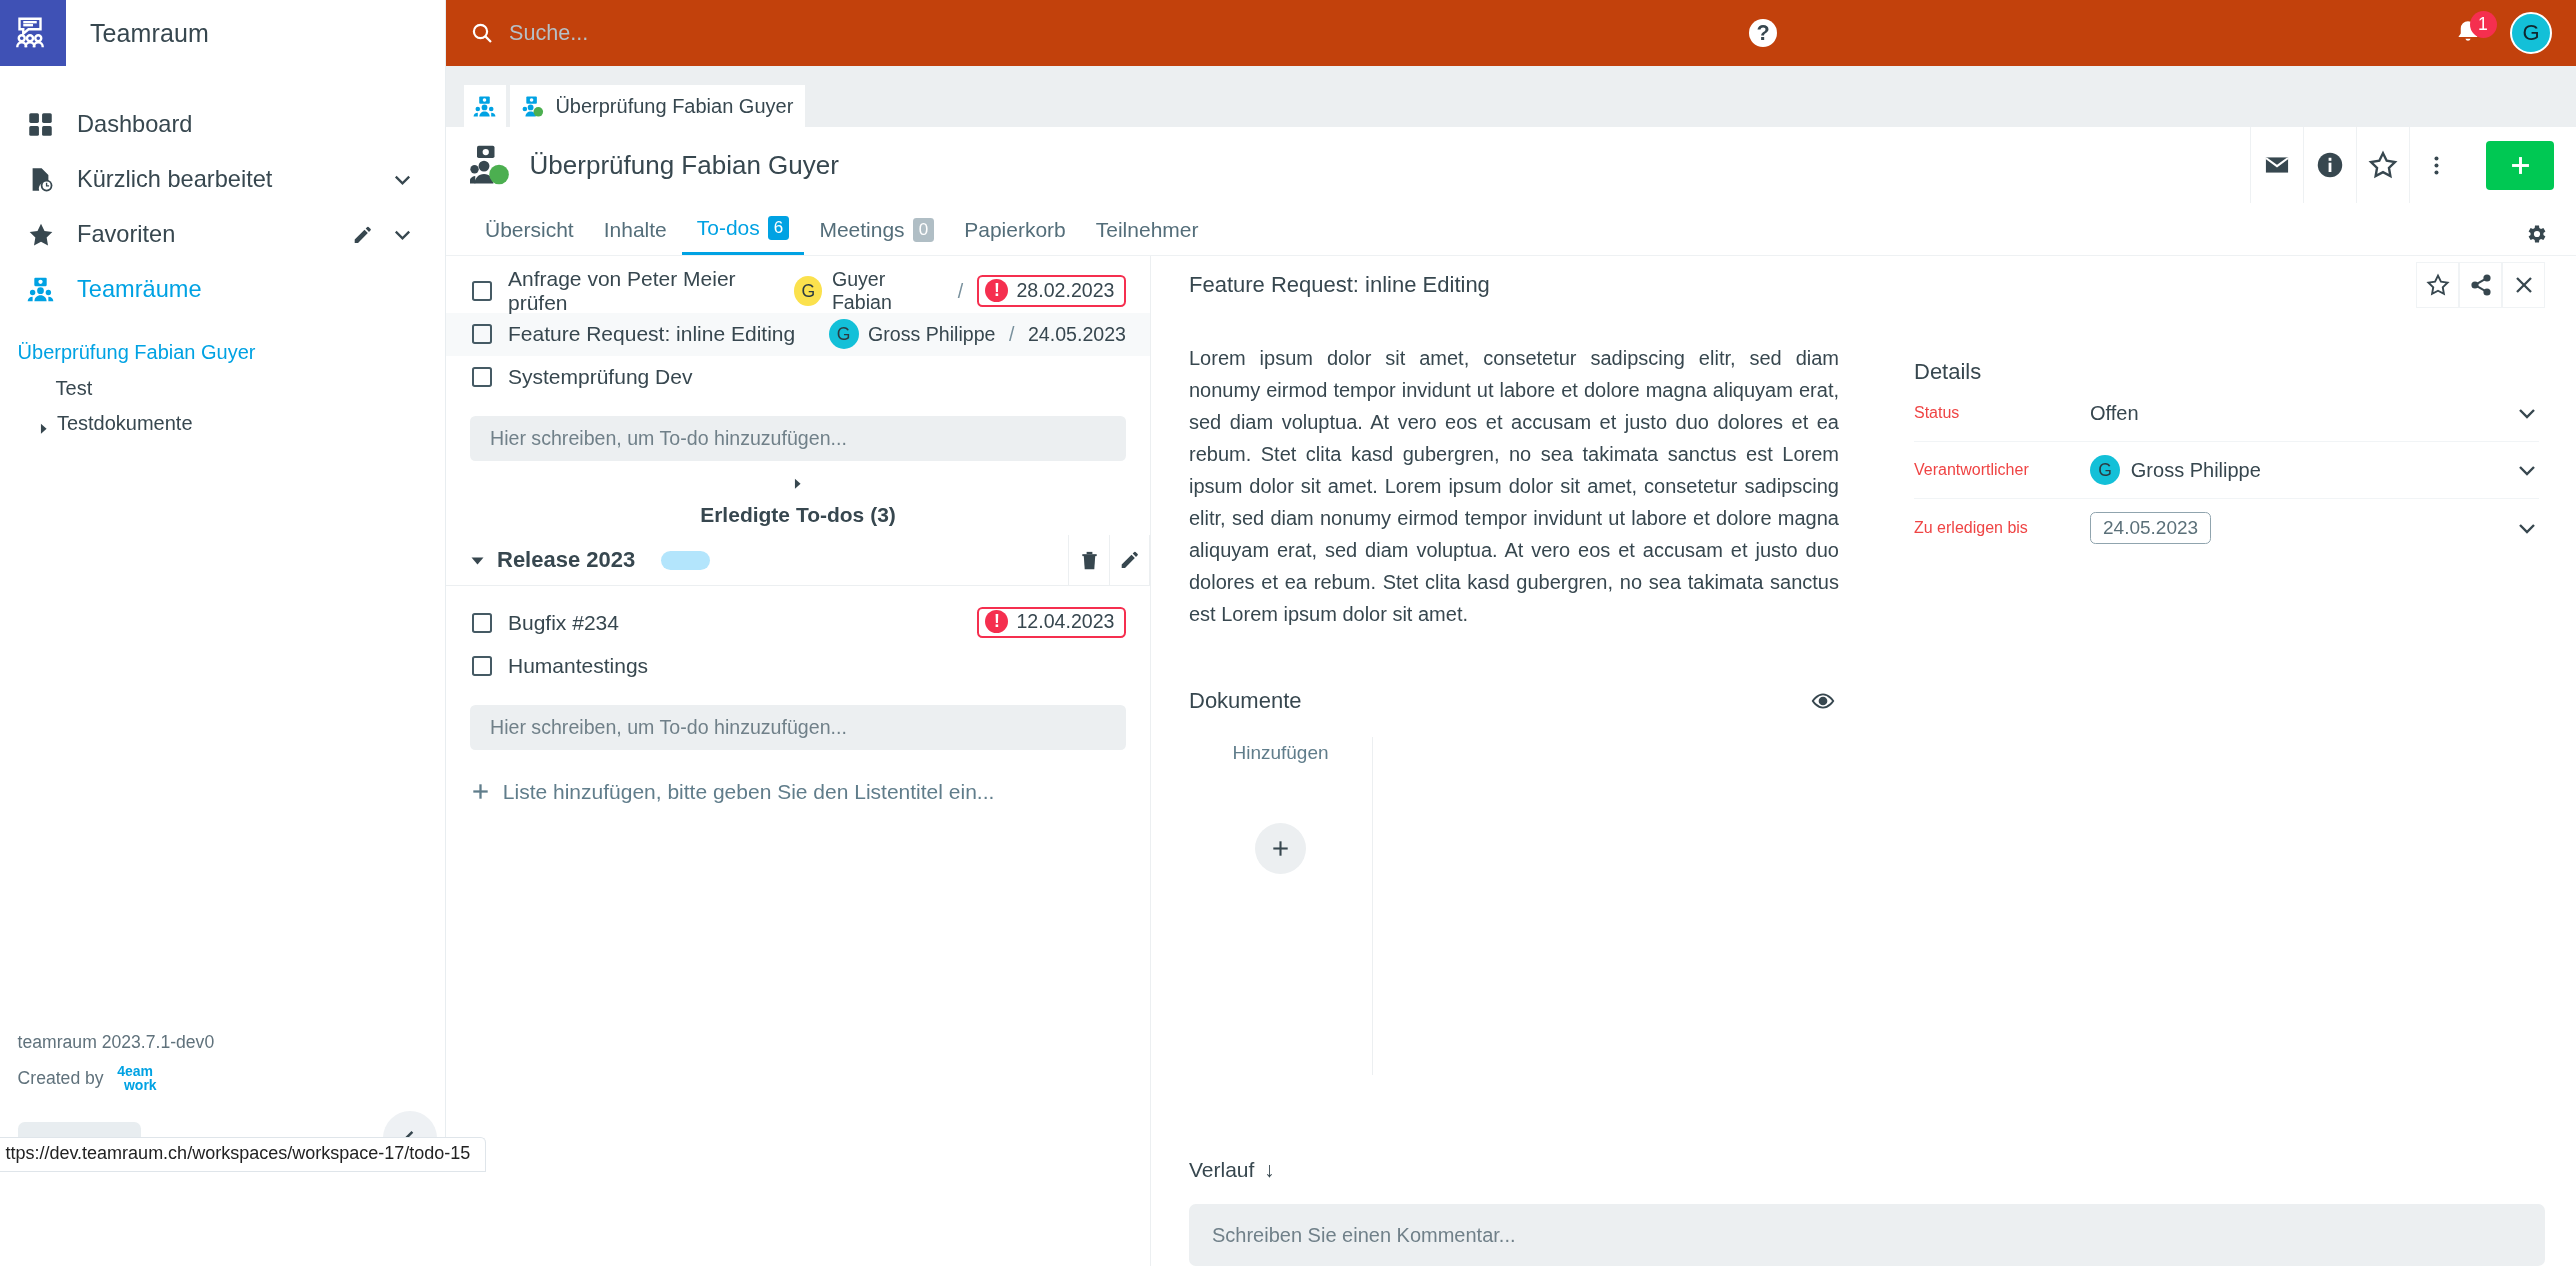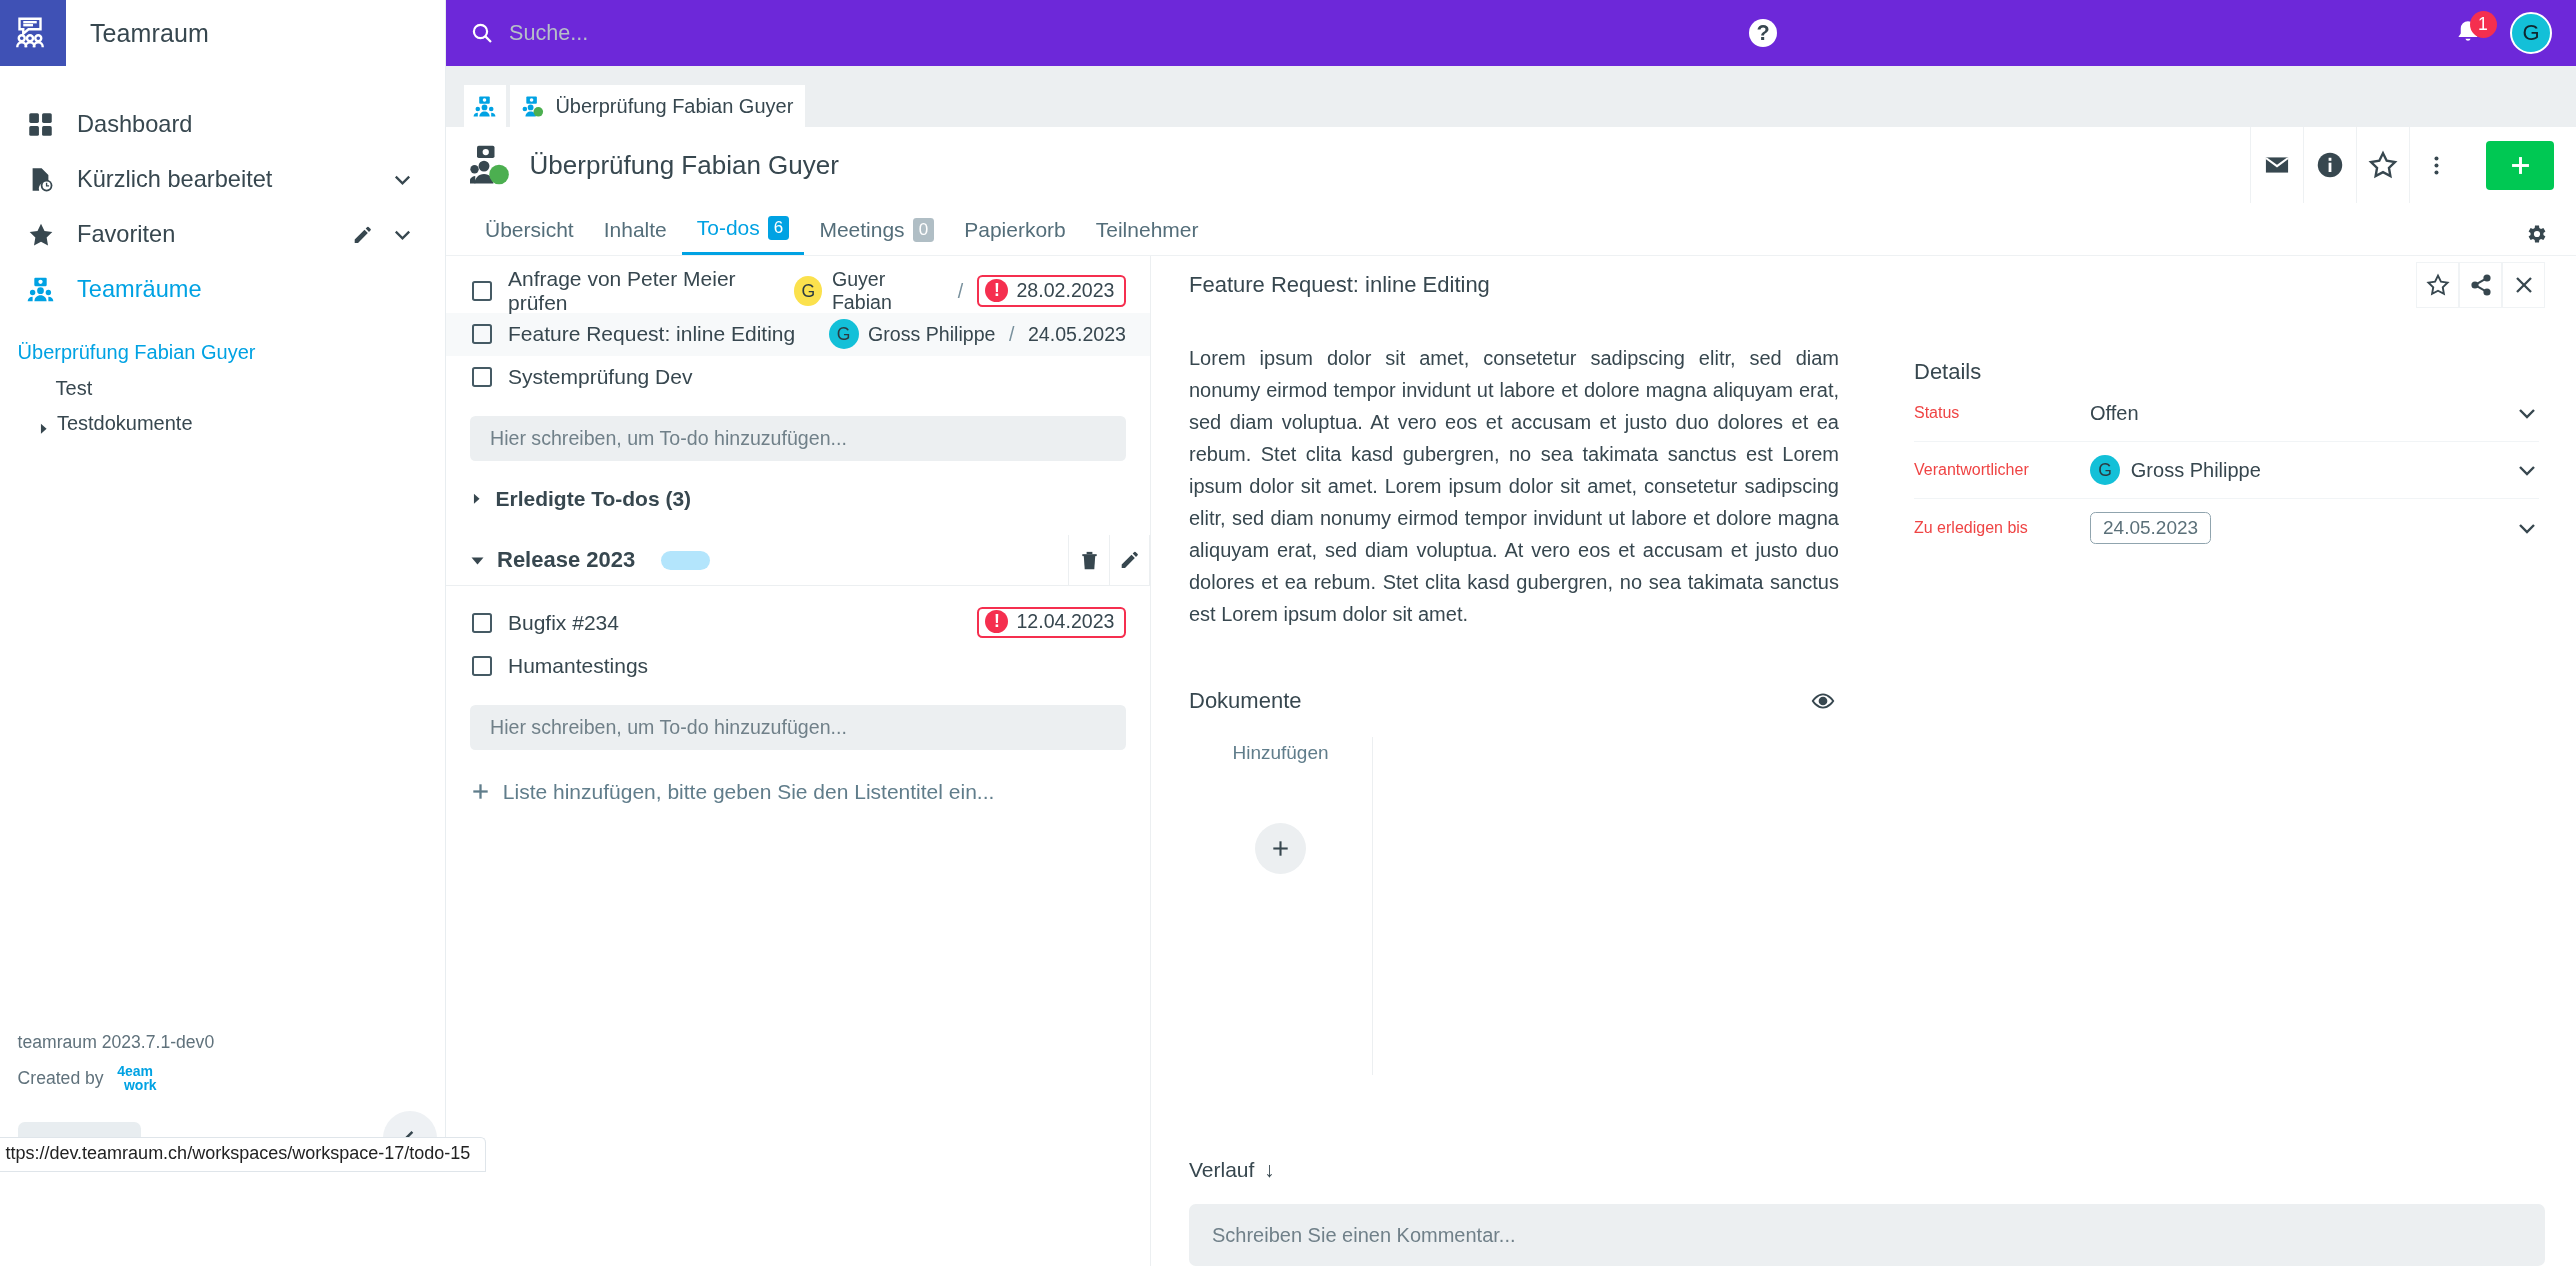--- a/index.html
+++ b/index.html
@@ -73,21 +73,21 @@
     position: absolute; left: 0; bottom: 0;
     background: #ffffff; border: 0.7px solid #dfe5ea; border-left: none;
     padding: 5.4px 15px 6.8px 5.4px; font-size: 18px; color: #222;
     border-radius: 0 5.4px 0 0; white-space: nowrap; z-index: 40;
   }
 
   
   .rightcol { flex: 1; display: flex; flex-direction: column; min-width: 0; }
 
   .topbar {
-    height: 66px; background: #6d28d9; display: flex; align-items: center;
+    height: 66px; background: #c2410c; display: flex; align-items: center;
     position: relative; flex: 0 0 66px;
   }
   .search-wrap { display: flex; align-items: center; padding-left: 24px; gap: 15px; width: 500px; }
   .search-input {
     background: transparent; border: none; outline: none;
     font-size: 21.6px; color: #c7d0d6; font-family: inherit; width: 100%;
   }
   .search-input::placeholder { color: #b6c0c7; }
   .help-circle {
     position: absolute; left: 1303px; top: 19px;
@@ -196,21 +196,21 @@
     display:flex; align-items:center; justify-content:center; line-height: 1;
   }
   .addtodo {
     margin: 17.6px 24px 0 24px; height: 45px; background: #eceff1; border-radius: 5.4px;
     display: flex; align-items: center; padding-left: 20px;
     font-size: 19.6px; color: #708089; cursor: text;
   }
   .collapsed-row {
     display: flex; align-items: center; gap: 12px;
     padding: 0 24px 0 24px; height: 43px; margin-top: 16px;
-    font-size: 21px; font-weight: bold; color: #37474f; cursor: pointer;
+    font-size: 21px; font-weight: bold; color: #37474f; cursor: pointer; flex-direction: column;
   }
   .grouphead {
     display: flex; align-items: center; gap: 12px;
     padding: 0 0 0 24px; height: 51px; margin-top: 15px;
     border-bottom: 1.4px solid #eceff1;
   }
   .grouphead .gtitle { font-size: 22px; font-weight: bold; color: #37474f; }
   .chip-ph { width: 49px; height: 19px; border-radius: 9.5px; background: #b3e5fc; margin-left: 13.5px; }
   .group-tools { margin-left: auto; display: flex; align-items: stretch; height: 51px; }
   .g-act { width: 41px; display: flex; align-items: center; justify-content: center;

